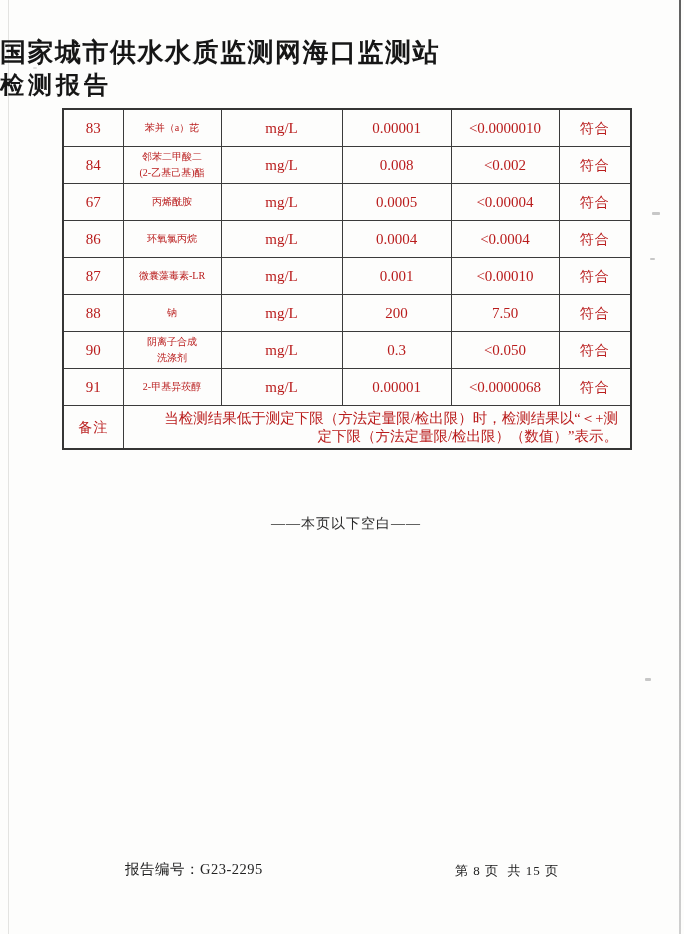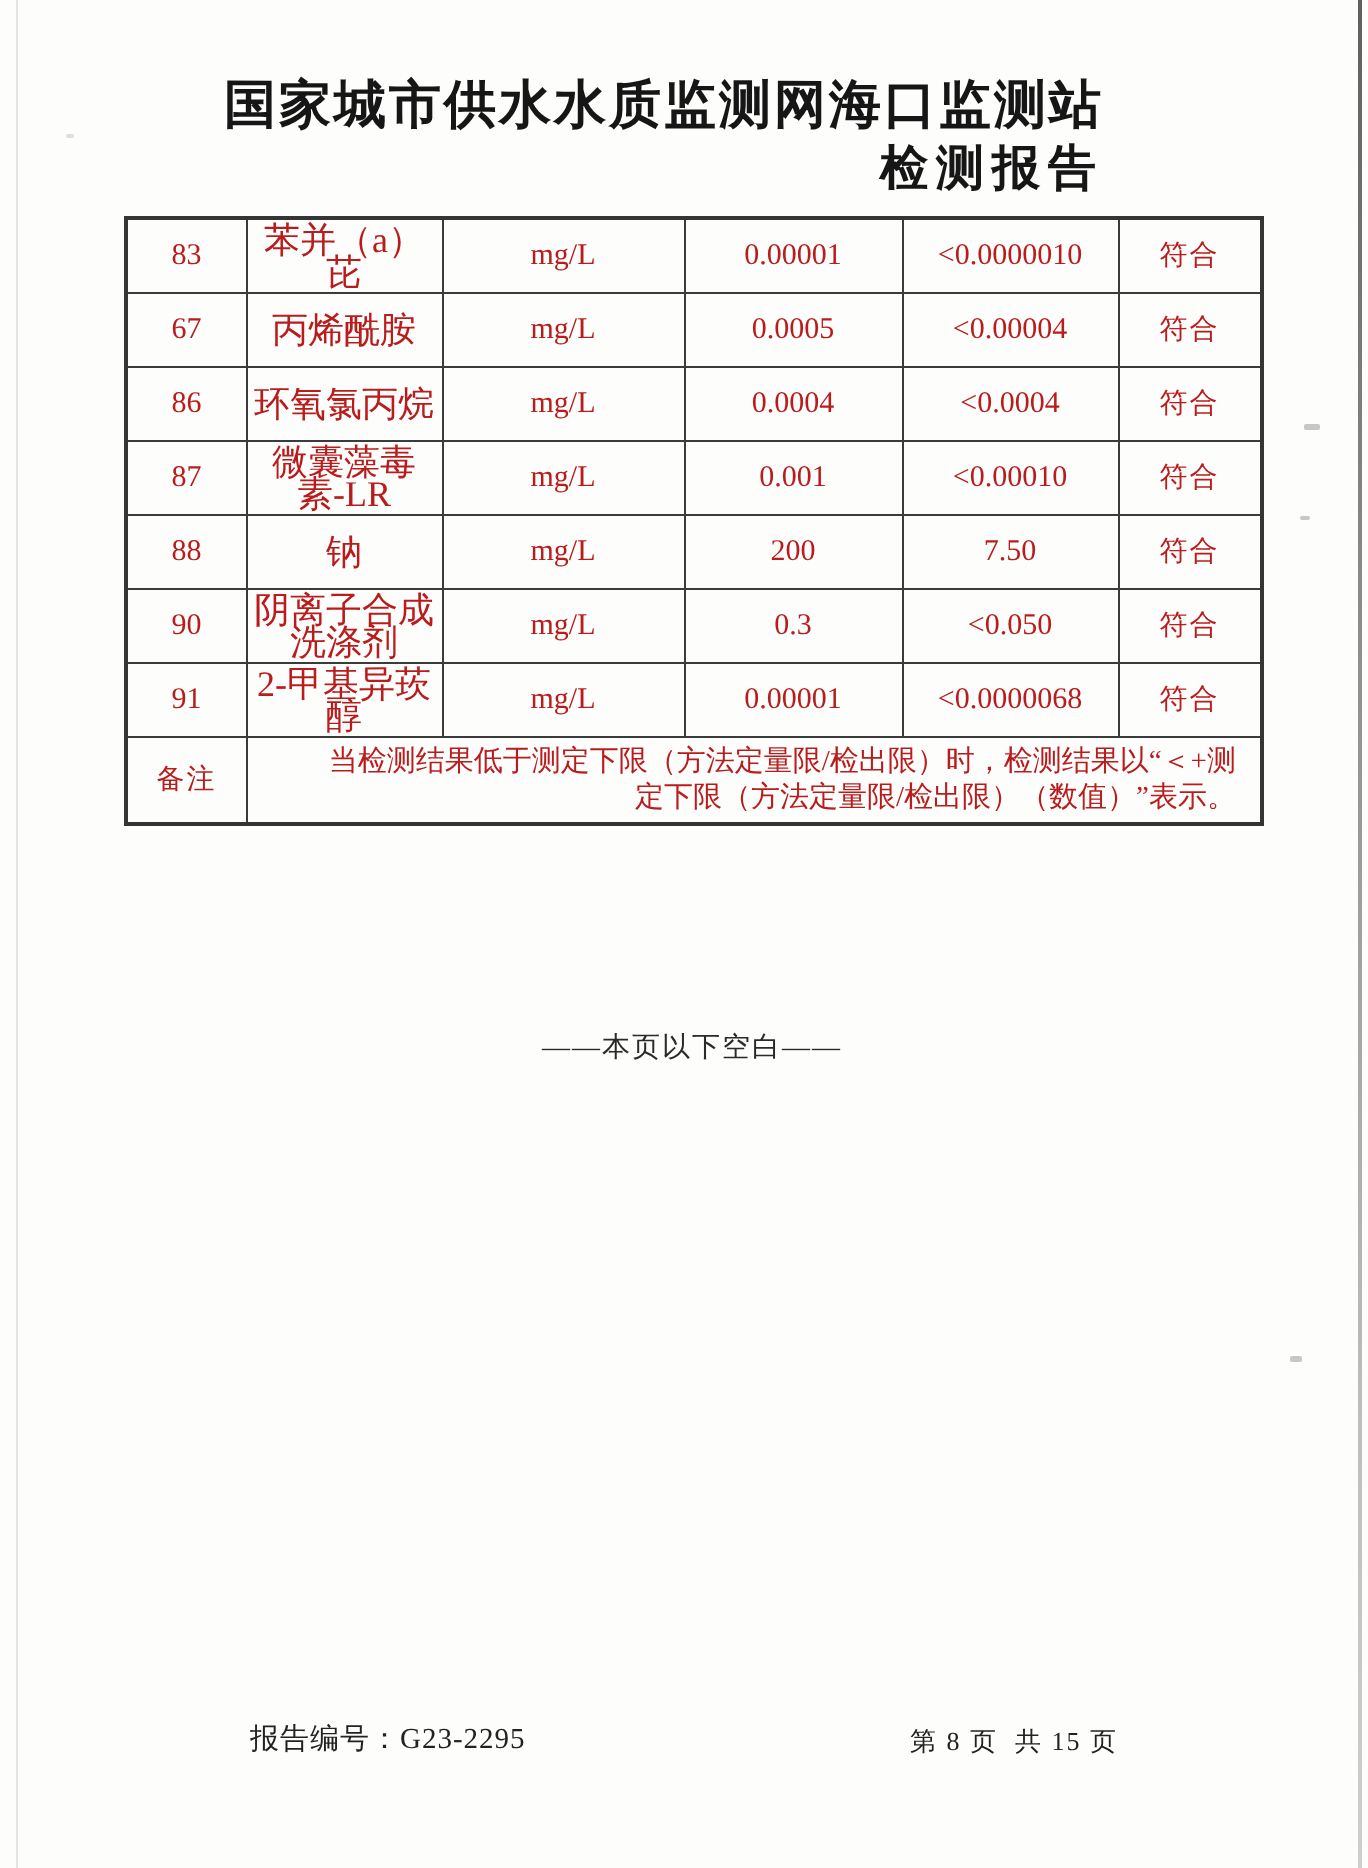--- a/index.html
+++ b/index.html
@@ -18,21 +18,21 @@
   .paper-edge-right {
     position:absolute; left:679px; top:0; width:2px; height:934px;
     background:linear-gradient(to bottom,#606060 0%,#8f8f8f 35%,#bdbdbd 75%,#cfcfcf 100%);
   }
   .speck { position:absolute; background:#9b9b9b; opacity:.55; border-radius:1px; }
   .speck1 { left:652px; top:212px; width:8px; height:3px; }
   .speck2 { left:650px; top:258px; width:5px; height:2px; }
   .speck3 { left:645px; top:678px; width:6px; height:3px; }
   .speck4 { left:33px; top:67px; width:4px; height:2px; opacity:.3; }
 
-  .header { position:absolute; top:37px; left:0; width:552px; text-align:right; }
+  .header { position:absolute; top:37px; left:0; width:552px; text-align:left; }
   .org-name {
     font-size:26px; font-weight:600; letter-spacing:1.5px; line-height:32px;
     color:#161616;
   }
   .doc-title {
     font-size:24px; font-weight:600; letter-spacing:4px; line-height:28px; margin-top:2px;
     color:#161616;
   }
 
   .report-table {
@@ -41,21 +41,21 @@
     font-size:14px; color:#b91c1c;
     border:2px solid #353535;
   }
   .report-table td {
     border:1px solid #3b3b3b;
     text-align:center; vertical-align:middle;
     height:32px; padding:2px 3px; line-height:17px;
     overflow:hidden;
   }
   td.num-cell, td.unit-cell, td.value-cell { font-size:15px; }
-  td.name-cell { white-space:pre-line; line-height:16px; font-size:18px; }
+  td.name-cell { white-space:pre-line; line-height:16px; font-size:10px; }
   td.conclusion-cell { font-size:14px; letter-spacing:1px; }
   td.remark-label-cell { font-size:14px; letter-spacing:1px; }
   td.remark-text-cell {
     text-align:right; text-indent:2em;
     padding:3px 12px 3px 6px; line-height:18px; font-size:14.5px;
   }
 
   .blank-note {
     position:absolute; top:515px; left:62px; width:568px;
     text-align:center; font-size:14px; letter-spacing:1px; color:#2a2a2a;
@@ -93,20 +93,29 @@
     <col style="width:108px">
     <col style="width:72px">
   </colgroup>
   <tbody>
       <tr>
         <td class="num-cell">83</td>
         <td class="name-cell">苯并（a）芘</td>
         <td class="unit-cell">mg/L</td>
         <td class="value-cell">0.00001</td>
         <td class="value-cell">&lt;0.0000010</td>
+        <td class="conclusion-cell">符合</td>
+      </tr>
+      <tr>
+        <td class="num-cell">84</td>
+        <td class="name-cell">邻苯二甲酸二
+(2-乙基己基)酯</td>
+        <td class="unit-cell">mg/L</td>
+        <td class="value-cell">0.008</td>
+        <td class="value-cell">&lt;0.002</td>
         <td class="conclusion-cell">符合</td>
       </tr>
       <tr>
         <td class="num-cell">67</td>
         <td class="name-cell">丙烯酰胺</td>
         <td class="unit-cell">mg/L</td>
         <td class="value-cell">0.0005</td>
         <td class="value-cell">&lt;0.00004</td>
         <td class="conclusion-cell">符合</td>
       </tr>

